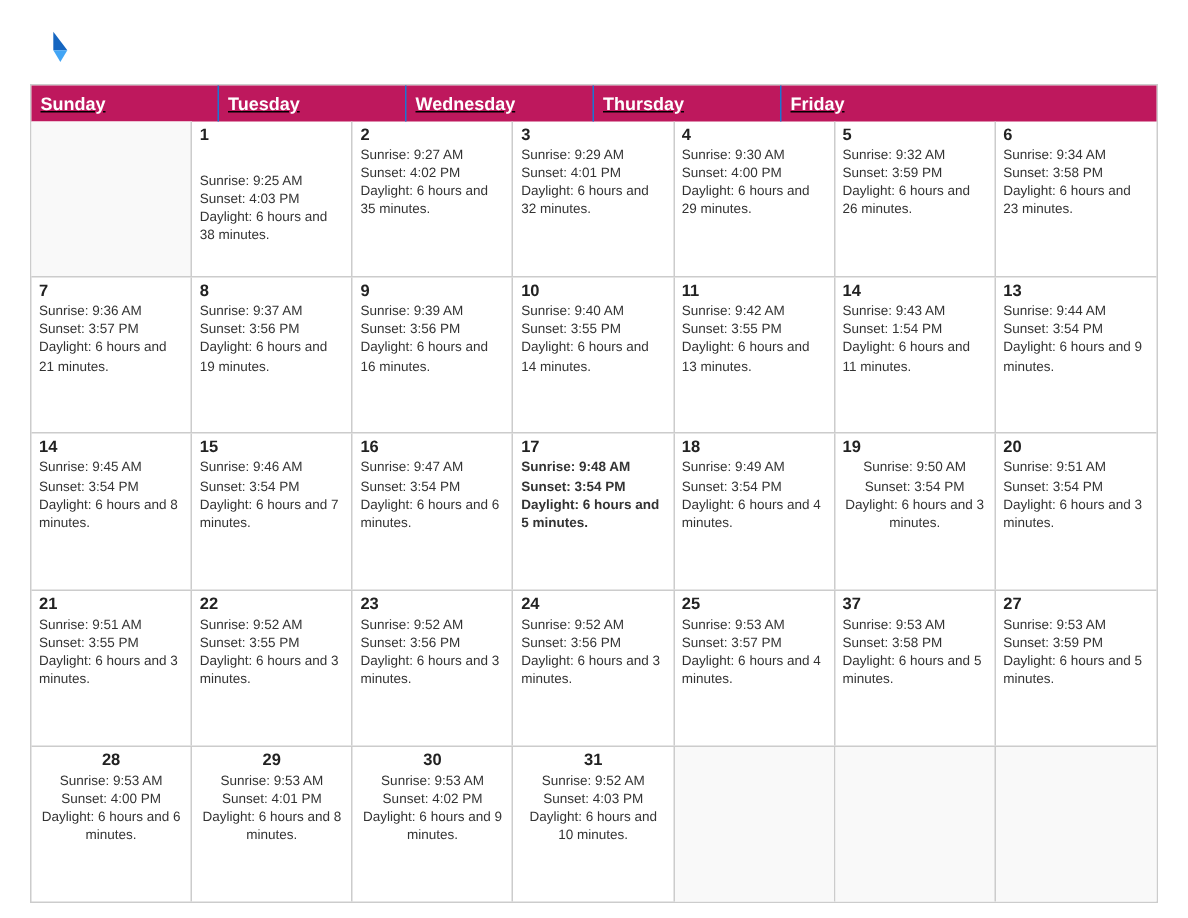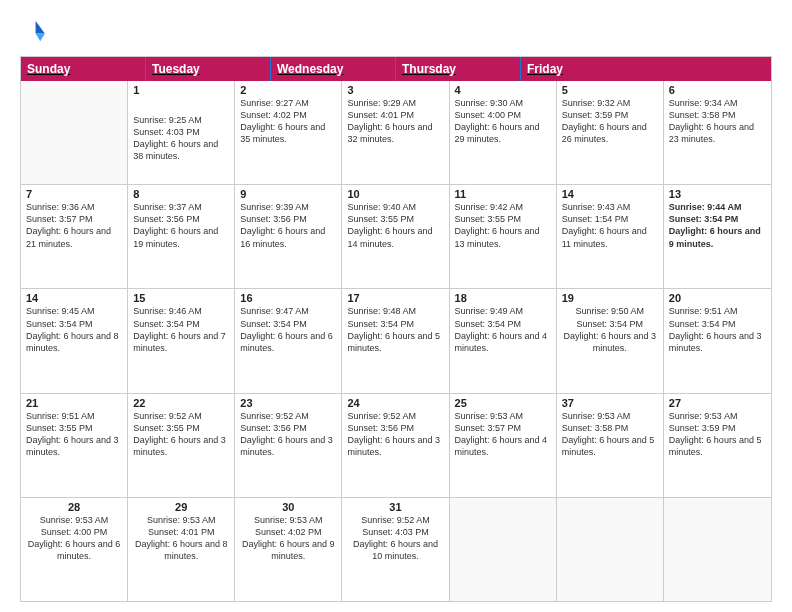--- a/index.html
+++ b/index.html
@@ -202,21 +202,21 @@
 Daylight: 6 hours and 13 minutes.</div>
           </div>
           <div class="cal-cell">
             <div class="day-num">14</div>
             <div class="cell-info" style="white-space: pre-line;">Sunrise: 9:43 AM
 Sunset: 1:54 PM
 Daylight: 6 hours and 11 minutes.</div>
           </div>
           <div class="cal-cell">
             <div class="day-num">13</div>
-            <div class="cell-info" style="white-space: pre-line; font-weight: bold;">Sunrise: 9:44 AM
+            <div class="cell-info" style="white-space: pre-line;">Sunrise: 9:44 AM
 Sunset: 3:54 PM
 Daylight: 6 hours and 9 minutes.</div>
           </div>
         </div>
         <div class="cal-row">
           <div class="cal-cell">
             <div class="day-num">14</div>
             <div class="cell-info" style="white-space: pre-line;">Sunrise: 9:45 AM
 Sunset: 3:54 PM
 Daylight: 6 hours and 8 minutes.</div>
@@ -228,21 +228,21 @@
 Daylight: 6 hours and 7 minutes.</div>
           </div>
           <div class="cal-cell">
             <div class="day-num">16</div>
             <div class="cell-info" style="white-space: pre-line;">Sunrise: 9:47 AM
 Sunset: 3:54 PM
 Daylight: 6 hours and 6 minutes.</div>
           </div>
           <div class="cal-cell">
             <div class="day-num">17</div>
-            <div class="cell-info" style="white-space: pre-line;">Sunrise: 9:48 AM
+            <div class="cell-info" style="white-space: pre-line; font-weight: bold;">Sunrise: 9:48 AM
 Sunset: 3:54 PM
 Daylight: 6 hours and 5 minutes.</div>
           </div>
           <div class="cal-cell">
             <div class="day-num">18</div>
             <div class="cell-info" style="white-space: pre-line;">Sunrise: 9:49 AM
 Sunset: 3:54 PM
 Daylight: 6 hours and 4 minutes.</div>
           </div>
           <div class="cal-cell">

